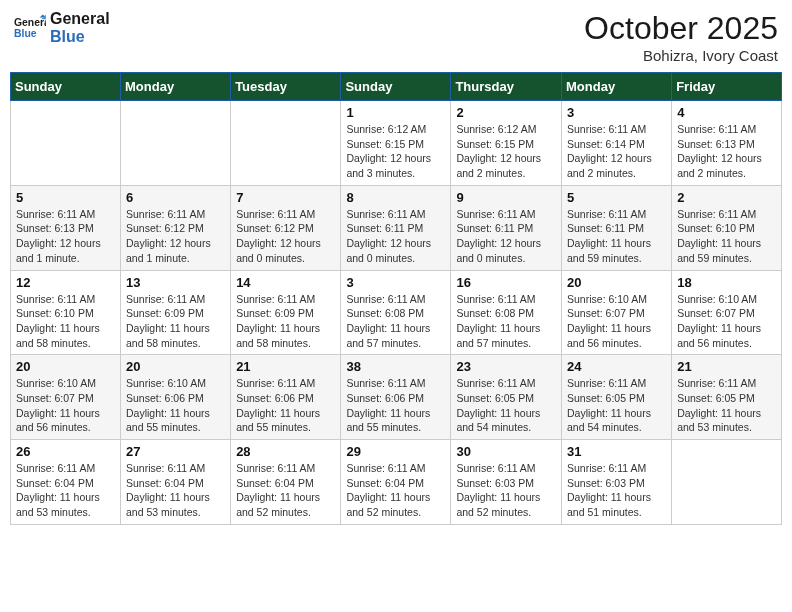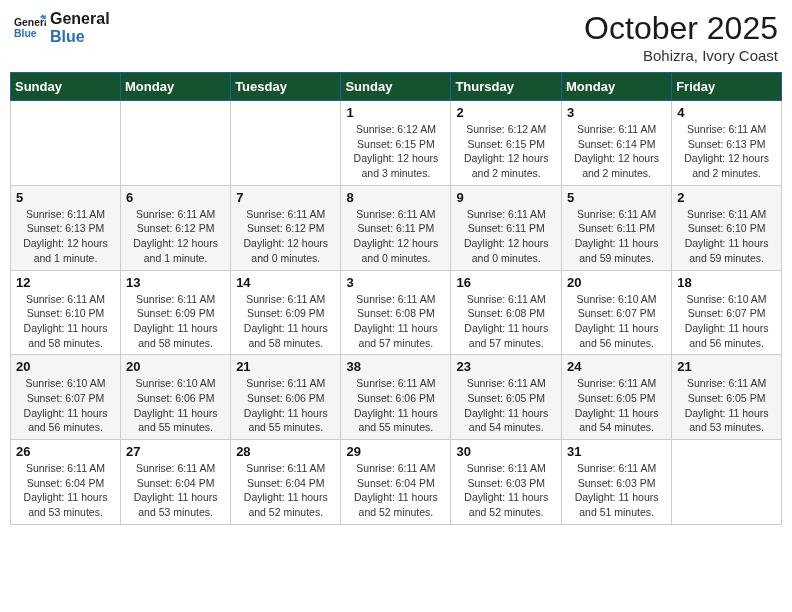--- a/index.html
+++ b/index.html
@@ -70,21 +70,20 @@
       font-size: 13px;
       font-weight: bold;
       color: #111;
       margin-bottom: 2px;
       display: block;
     }
     .day-info {
       font-size: 10.5px;
       color: #333;
       line-height: 1.4;
-      text-align: center;
     }
     .empty-cell {
       background: #f9f9f9;
     }
   </style>
 </head>
 <body>
 
 <div class="header">
   <div class="logo">

